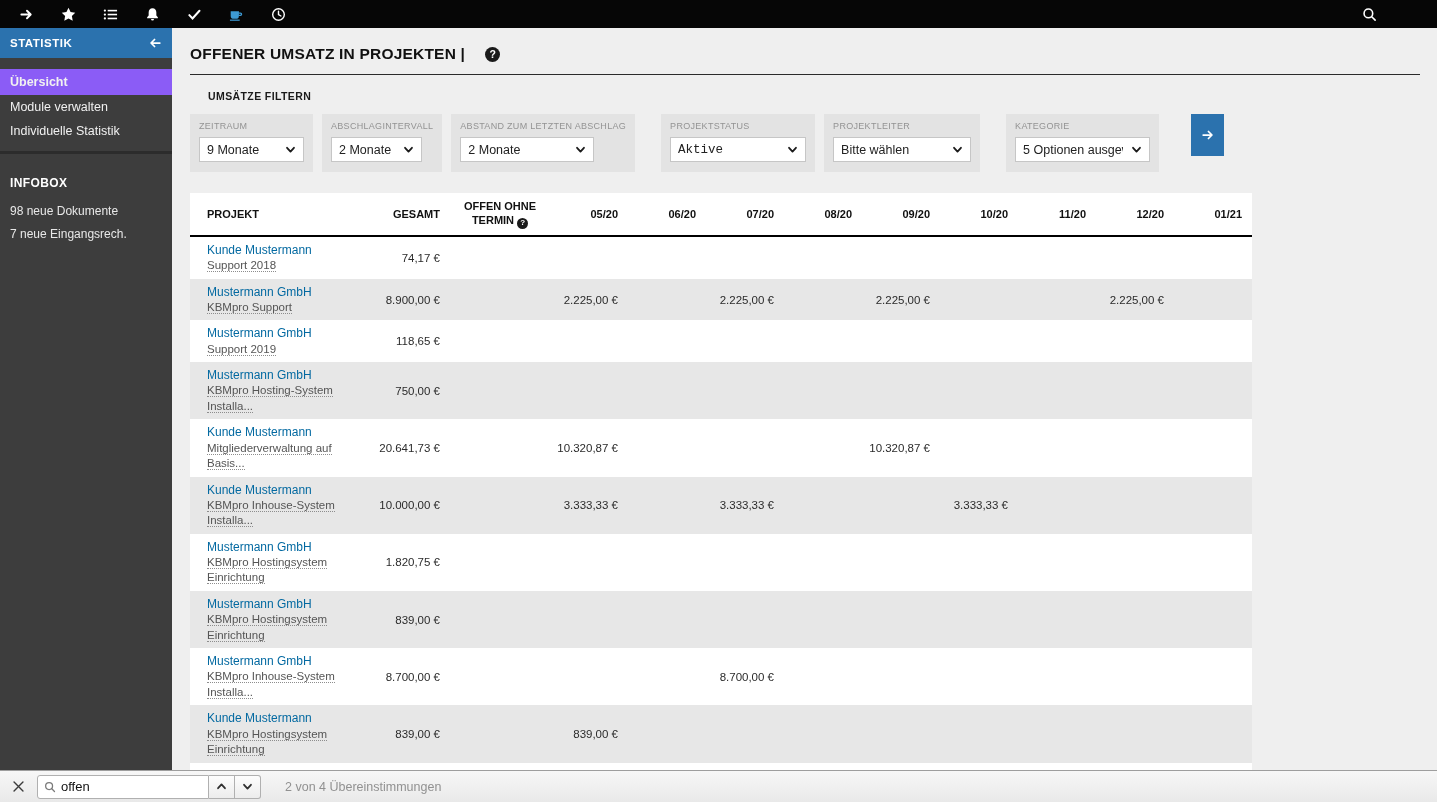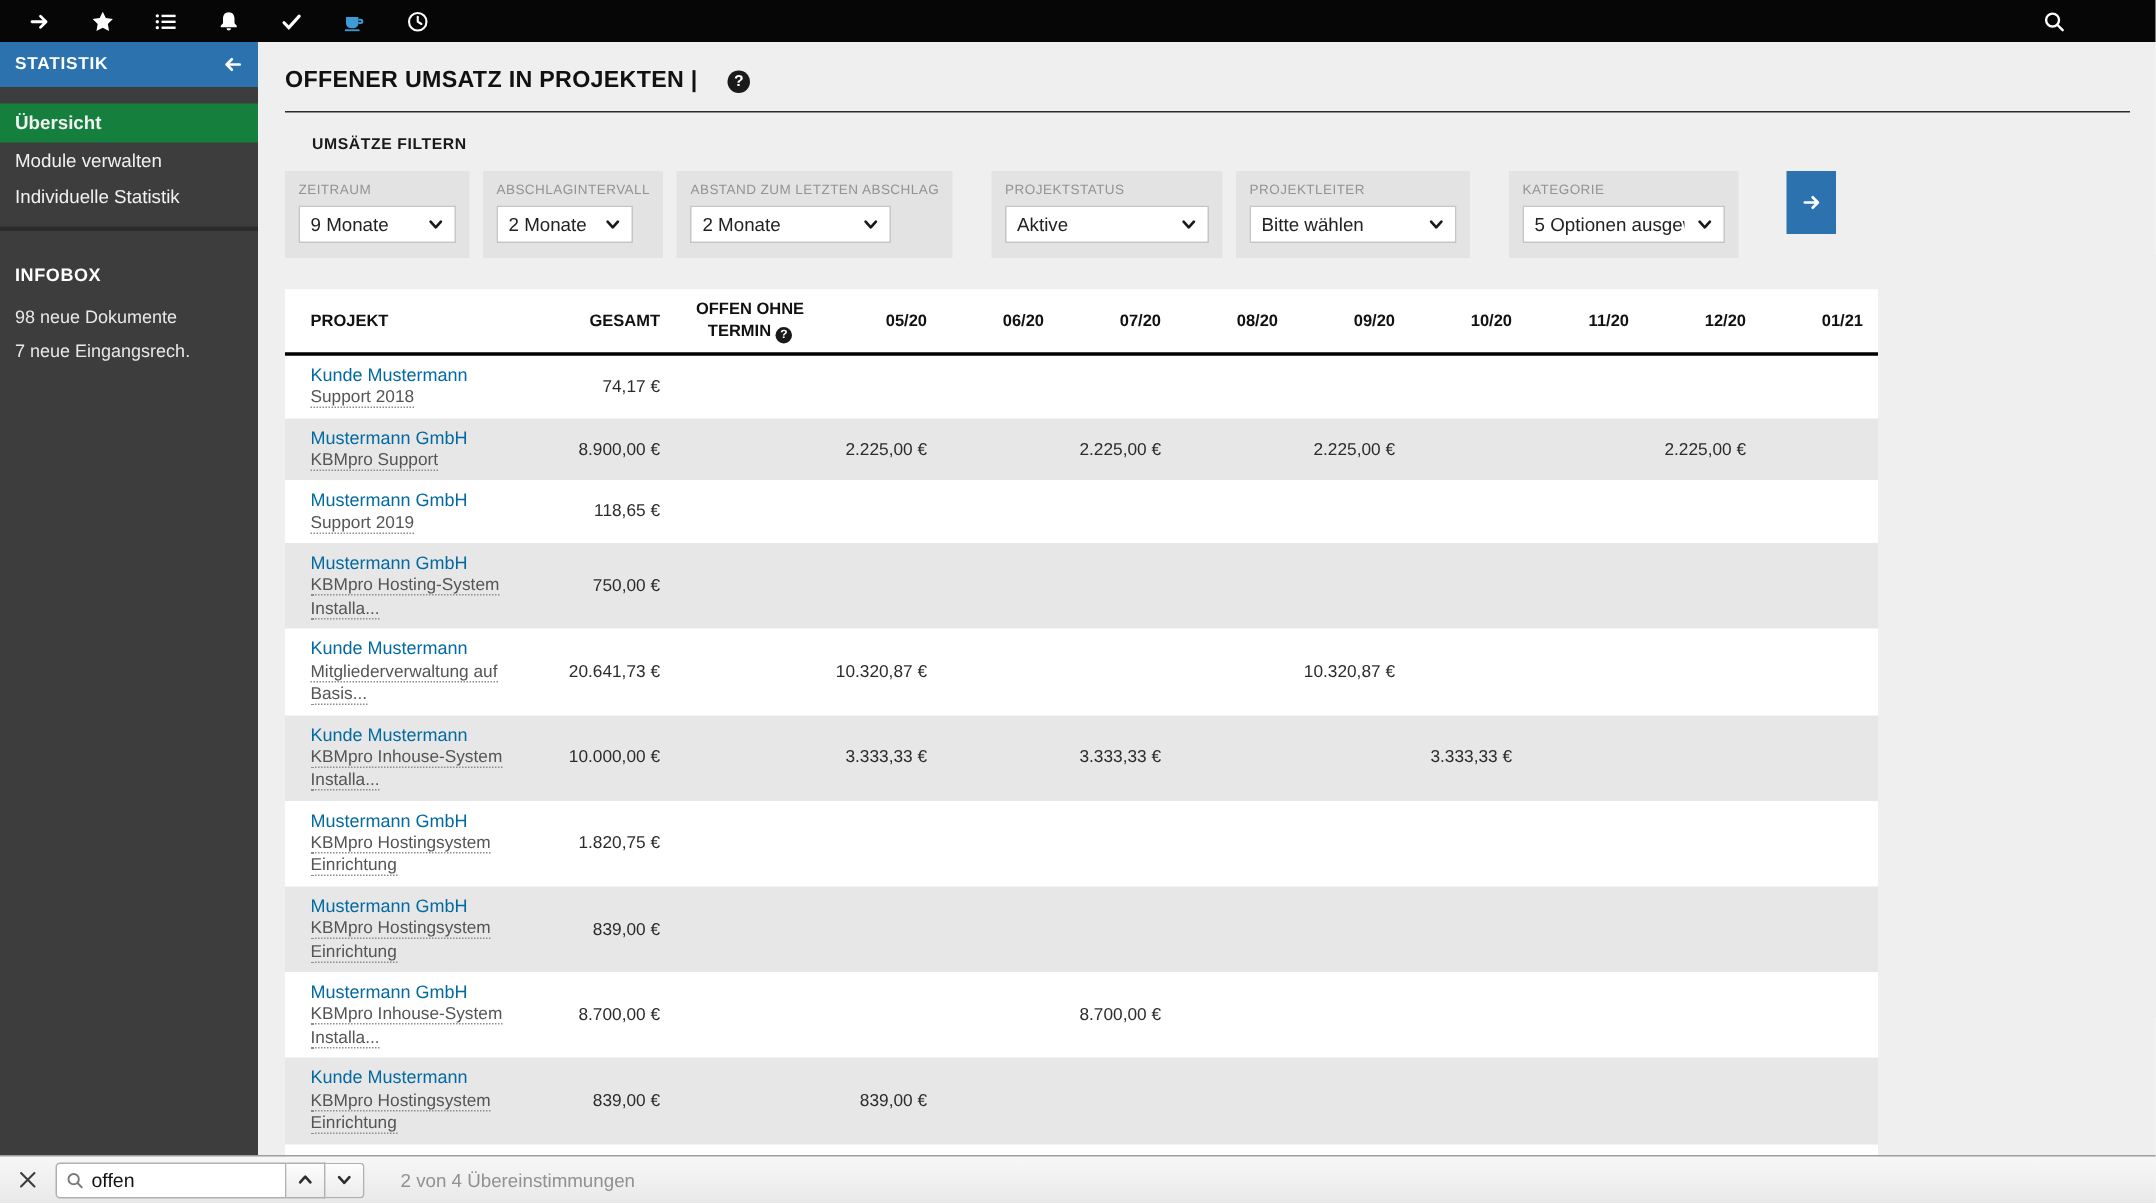--- a/index.html
+++ b/index.html
@@ -19,21 +19,21 @@
   .nav-search svg { width:100%; height:100%; display:block; }
 
   
   .sidebar { position:absolute; top:28px; left:0; width:172px; height:742px; background:#3d3d3d; }
   .sidebar-header { height:30px; background:#2b72ae; color:#fff; display:flex; align-items:center;
     justify-content:space-between; padding:0 10px; font-size:11.5px; font-weight:bold; letter-spacing:.5px; }
   .sidebar-collapse { width:14px; height:14px; color:#fff; cursor:pointer; }
   .sidebar-collapse svg { width:100%; height:100%; display:block; }
   .sidebar-nav { margin-top:11px; border-bottom:3px solid #2c2c2c; padding-bottom:8px; }
   .side-item { color:#f1f1f1; font-size:12.5px; padding:5px 10px; cursor:pointer; }
-  .side-item.active { background:#15803d; font-weight:bold; padding:6px 10px; }
+  .side-item.active { background:#8b5cf6; font-weight:bold; padding:6px 10px; }
   .infobox-title { color:#fff; font-size:12px; font-weight:bold; padding:22px 10px 10px; letter-spacing:.4px; }
   .info-item { color:#e8e8e8; font-size:12px; padding:4px 10px 5px; }
 
   
   .main { position:absolute; top:28px; left:172px; width:1265px; height:742px; padding:17px 17px 0 18px; }
   .page-title-row { display:flex; align-items:center; gap:20px; padding-bottom:11px;
     border-bottom:1px solid #2b2b2b; }
   .page-title { font-size:15.5px; font-weight:bold; color:#111; letter-spacing:.2px; }
   .help-icon { width:15px; height:15px; border-radius:50%; background:#1a1a1a; color:#fff;
     font-size:10.5px; font-weight:bold; display:inline-flex; align-items:center; justify-content:center; flex:0 0 auto; }
@@ -73,21 +73,21 @@
   .proj-customer { color:#0369a1; font-size:12px; display:block; }
   .proj-name { color:#555; font-size:11.5px; display:inline; border-bottom:1px dotted #8d8d8d; cursor:pointer; }
   td.cell-num { text-align:right; padding-right:10px; white-space:nowrap; }
 
   
   .findbar { position:absolute; left:0; bottom:0; width:1437px; height:32px;
     background:linear-gradient(#f7f7f7,#e9e9e9); border-top:1px solid #9e9e9e;
     display:flex; align-items:center; padding:0 10px; }
   .fb-close { width:13px; height:13px; color:#3c3c3c; cursor:pointer; margin:0 12px 0 2px; }
   .fb-close svg { width:100%; height:100%; display:block; }
-  .fb-input { display:flex; align-items:center; width:154px; height:24px; background:#fff;
+  .fb-input { display:flex; align-items:center; width:172px; height:24px; background:#fff;
     border:1px solid #b0b0b0; border-radius:3px 0 0 3px; padding:0 6px; gap:5px; }
   .fb-input .mag { width:12px; height:12px; color:#7a7a7a; flex:0 0 auto; }
   .fb-input .mag svg { width:100%; height:100%; display:block; }
   .fb-query { font-size:13px; color:#111; border:none; outline:none; width:100%;
     font-family:"Liberation Sans","DejaVu Sans",sans-serif; background:transparent; }
   .fb-step { width:26px; height:24px; background:linear-gradient(#fdfdfd,#ececec);
     border:1px solid #b0b0b0; border-left:none; display:flex; align-items:center; justify-content:center;
     color:#2f2f2f; cursor:pointer; }
   .fb-step.next { border-radius:0 3px 3px 0; }
   .fb-step svg { width:11px; height:11px; }
@@ -214,21 +214,21 @@
           <span style="overflow: hidden; white-space: nowrap;">2 Monate</span>
           <span class="chev">
             <svg viewBox="0 0 16 16">
               <path d="M3 5.5l5 5.5 5-5.5" stroke="currentColor" stroke-width="2.6" fill="none" stroke-linecap="round" stroke-linejoin="round"></path>
             </svg>
           </span>
         </div>
       </div>
       <div class="filter-box sp">
         <div class="filter-label">PROJEKTSTATUS</div>
-        <div class="select" style="width: 136px;">
+        <div class="select" style="width: 136px; font-family: Liberation Mono, monospace;">
           <span style="overflow: hidden; white-space: nowrap;">Aktive</span>
           <span class="chev">
             <svg viewBox="0 0 16 16">
               <path d="M3 5.5l5 5.5 5-5.5" stroke="currentColor" stroke-width="2.6" fill="none" stroke-linecap="round" stroke-linejoin="round"></path>
             </svg>
           </span>
         </div>
       </div>
       <div class="filter-box">
         <div class="filter-label">PROJEKTLEITER</div>

